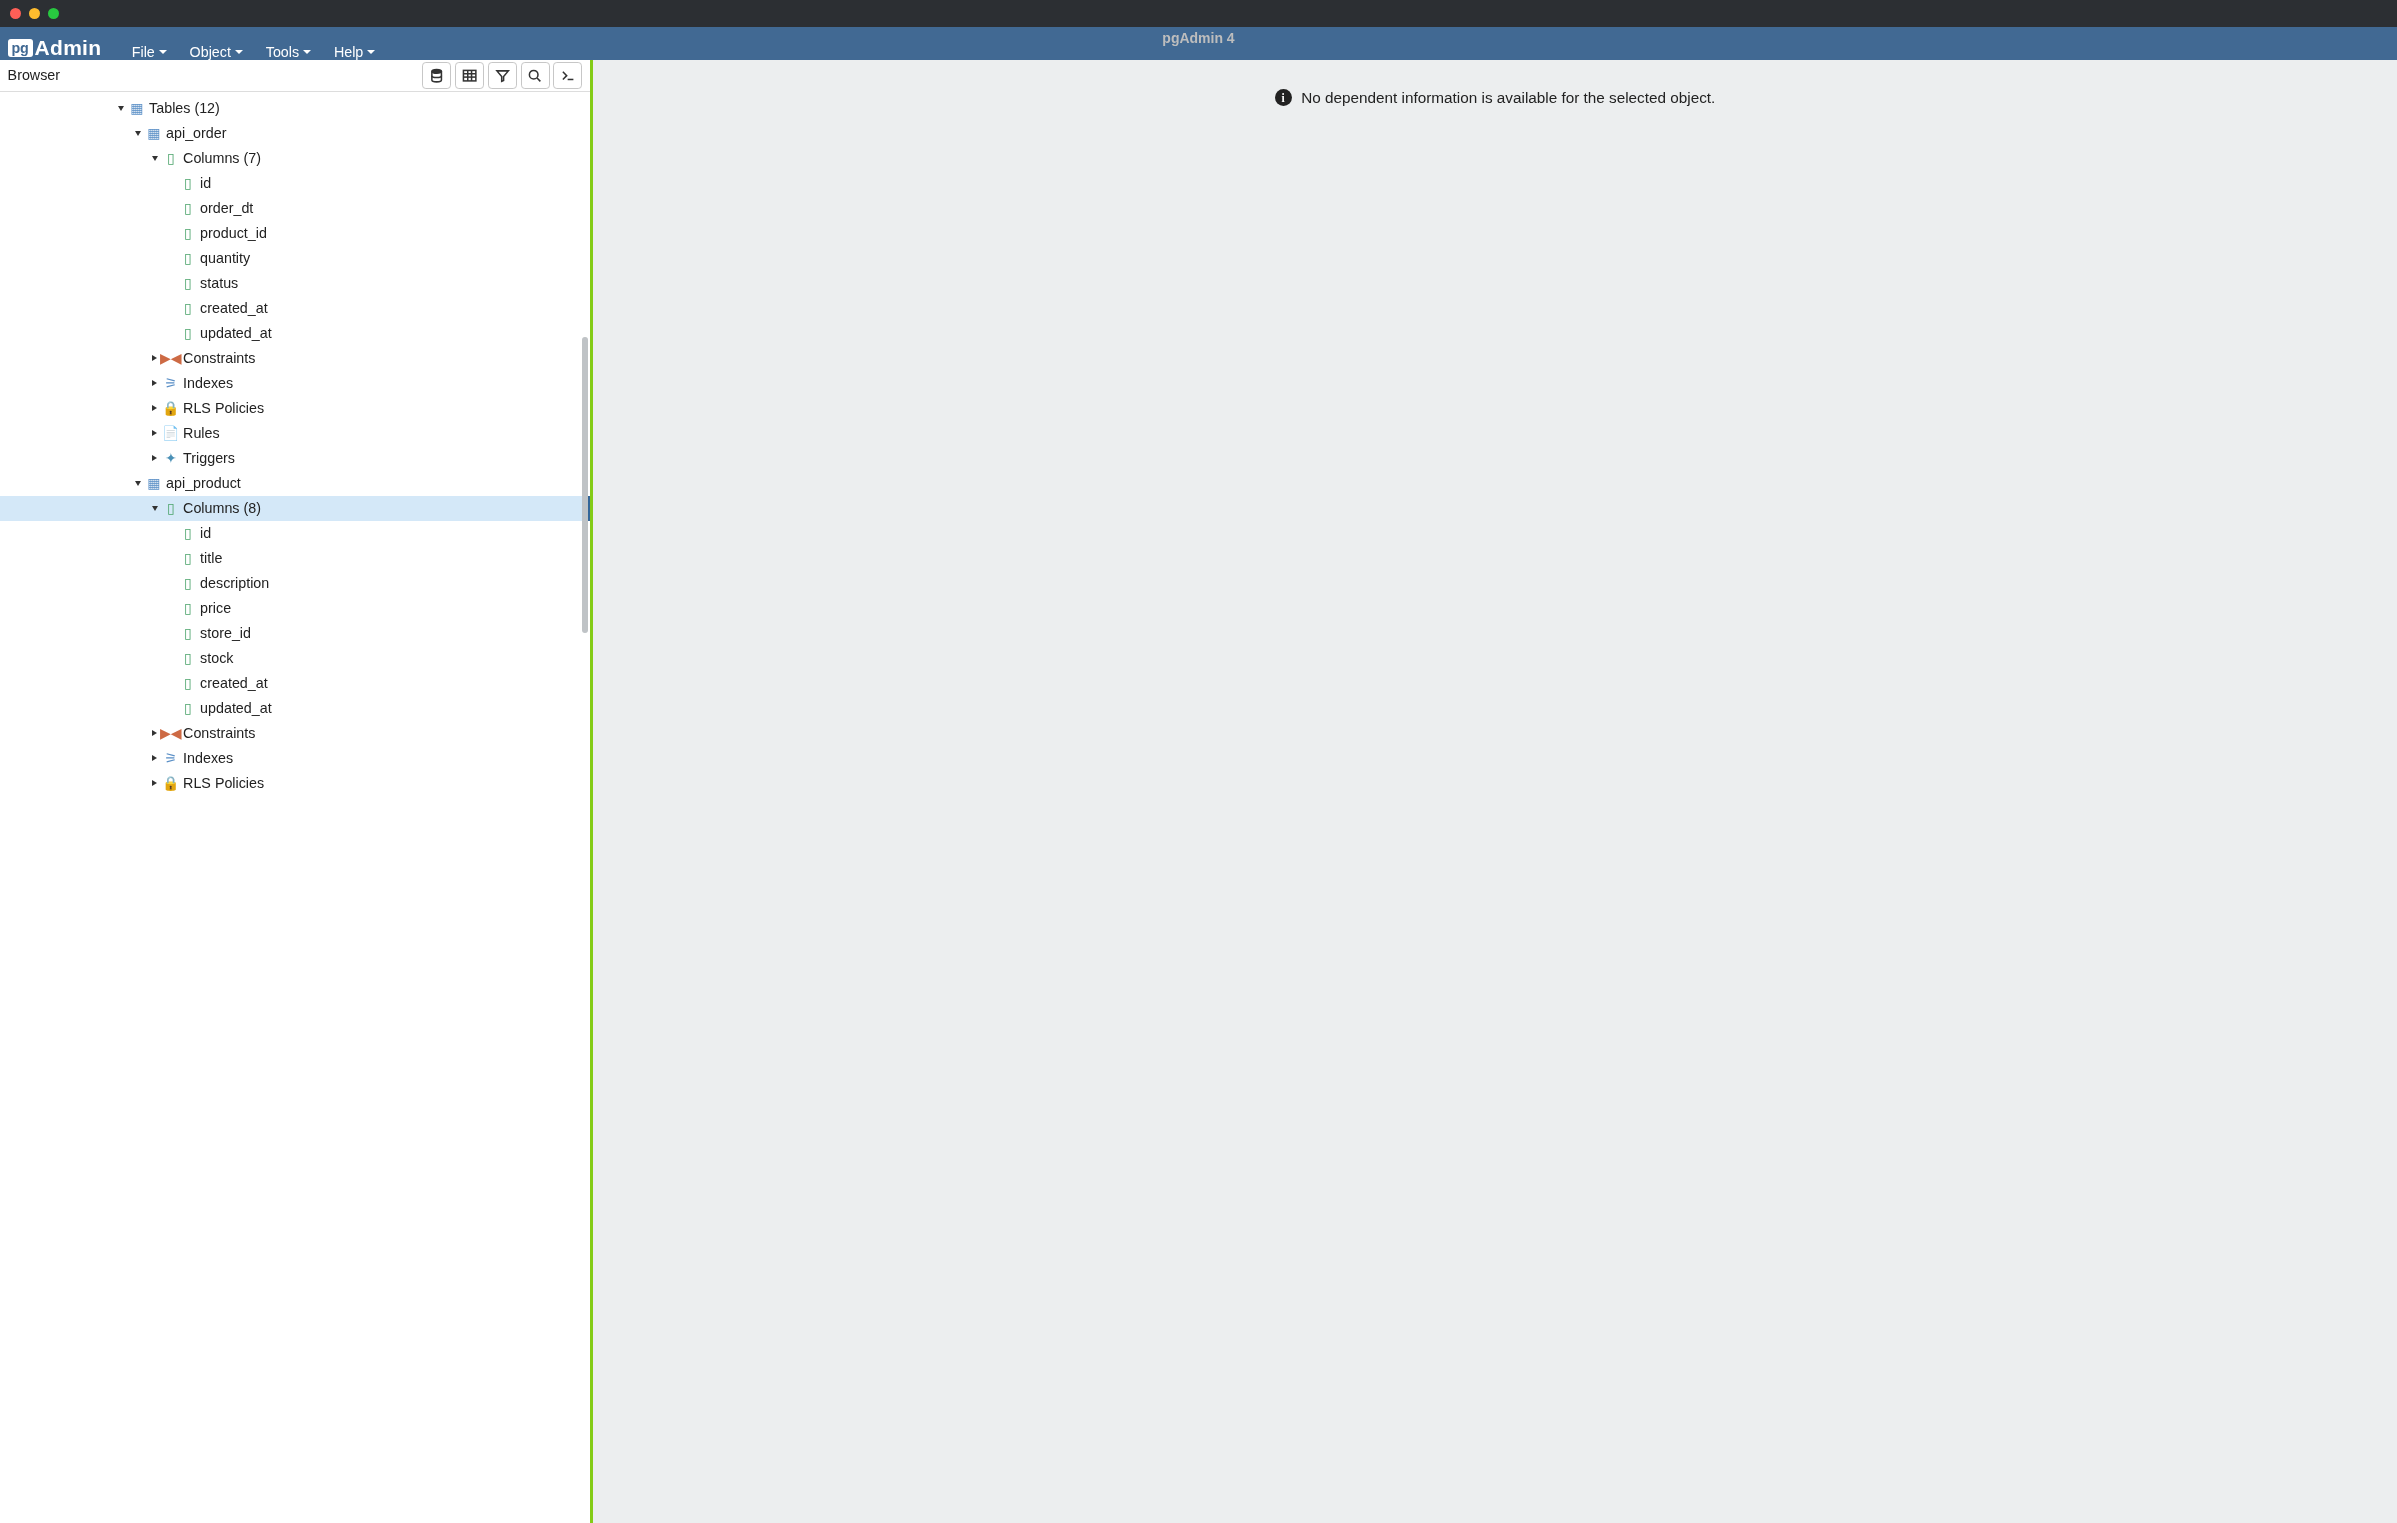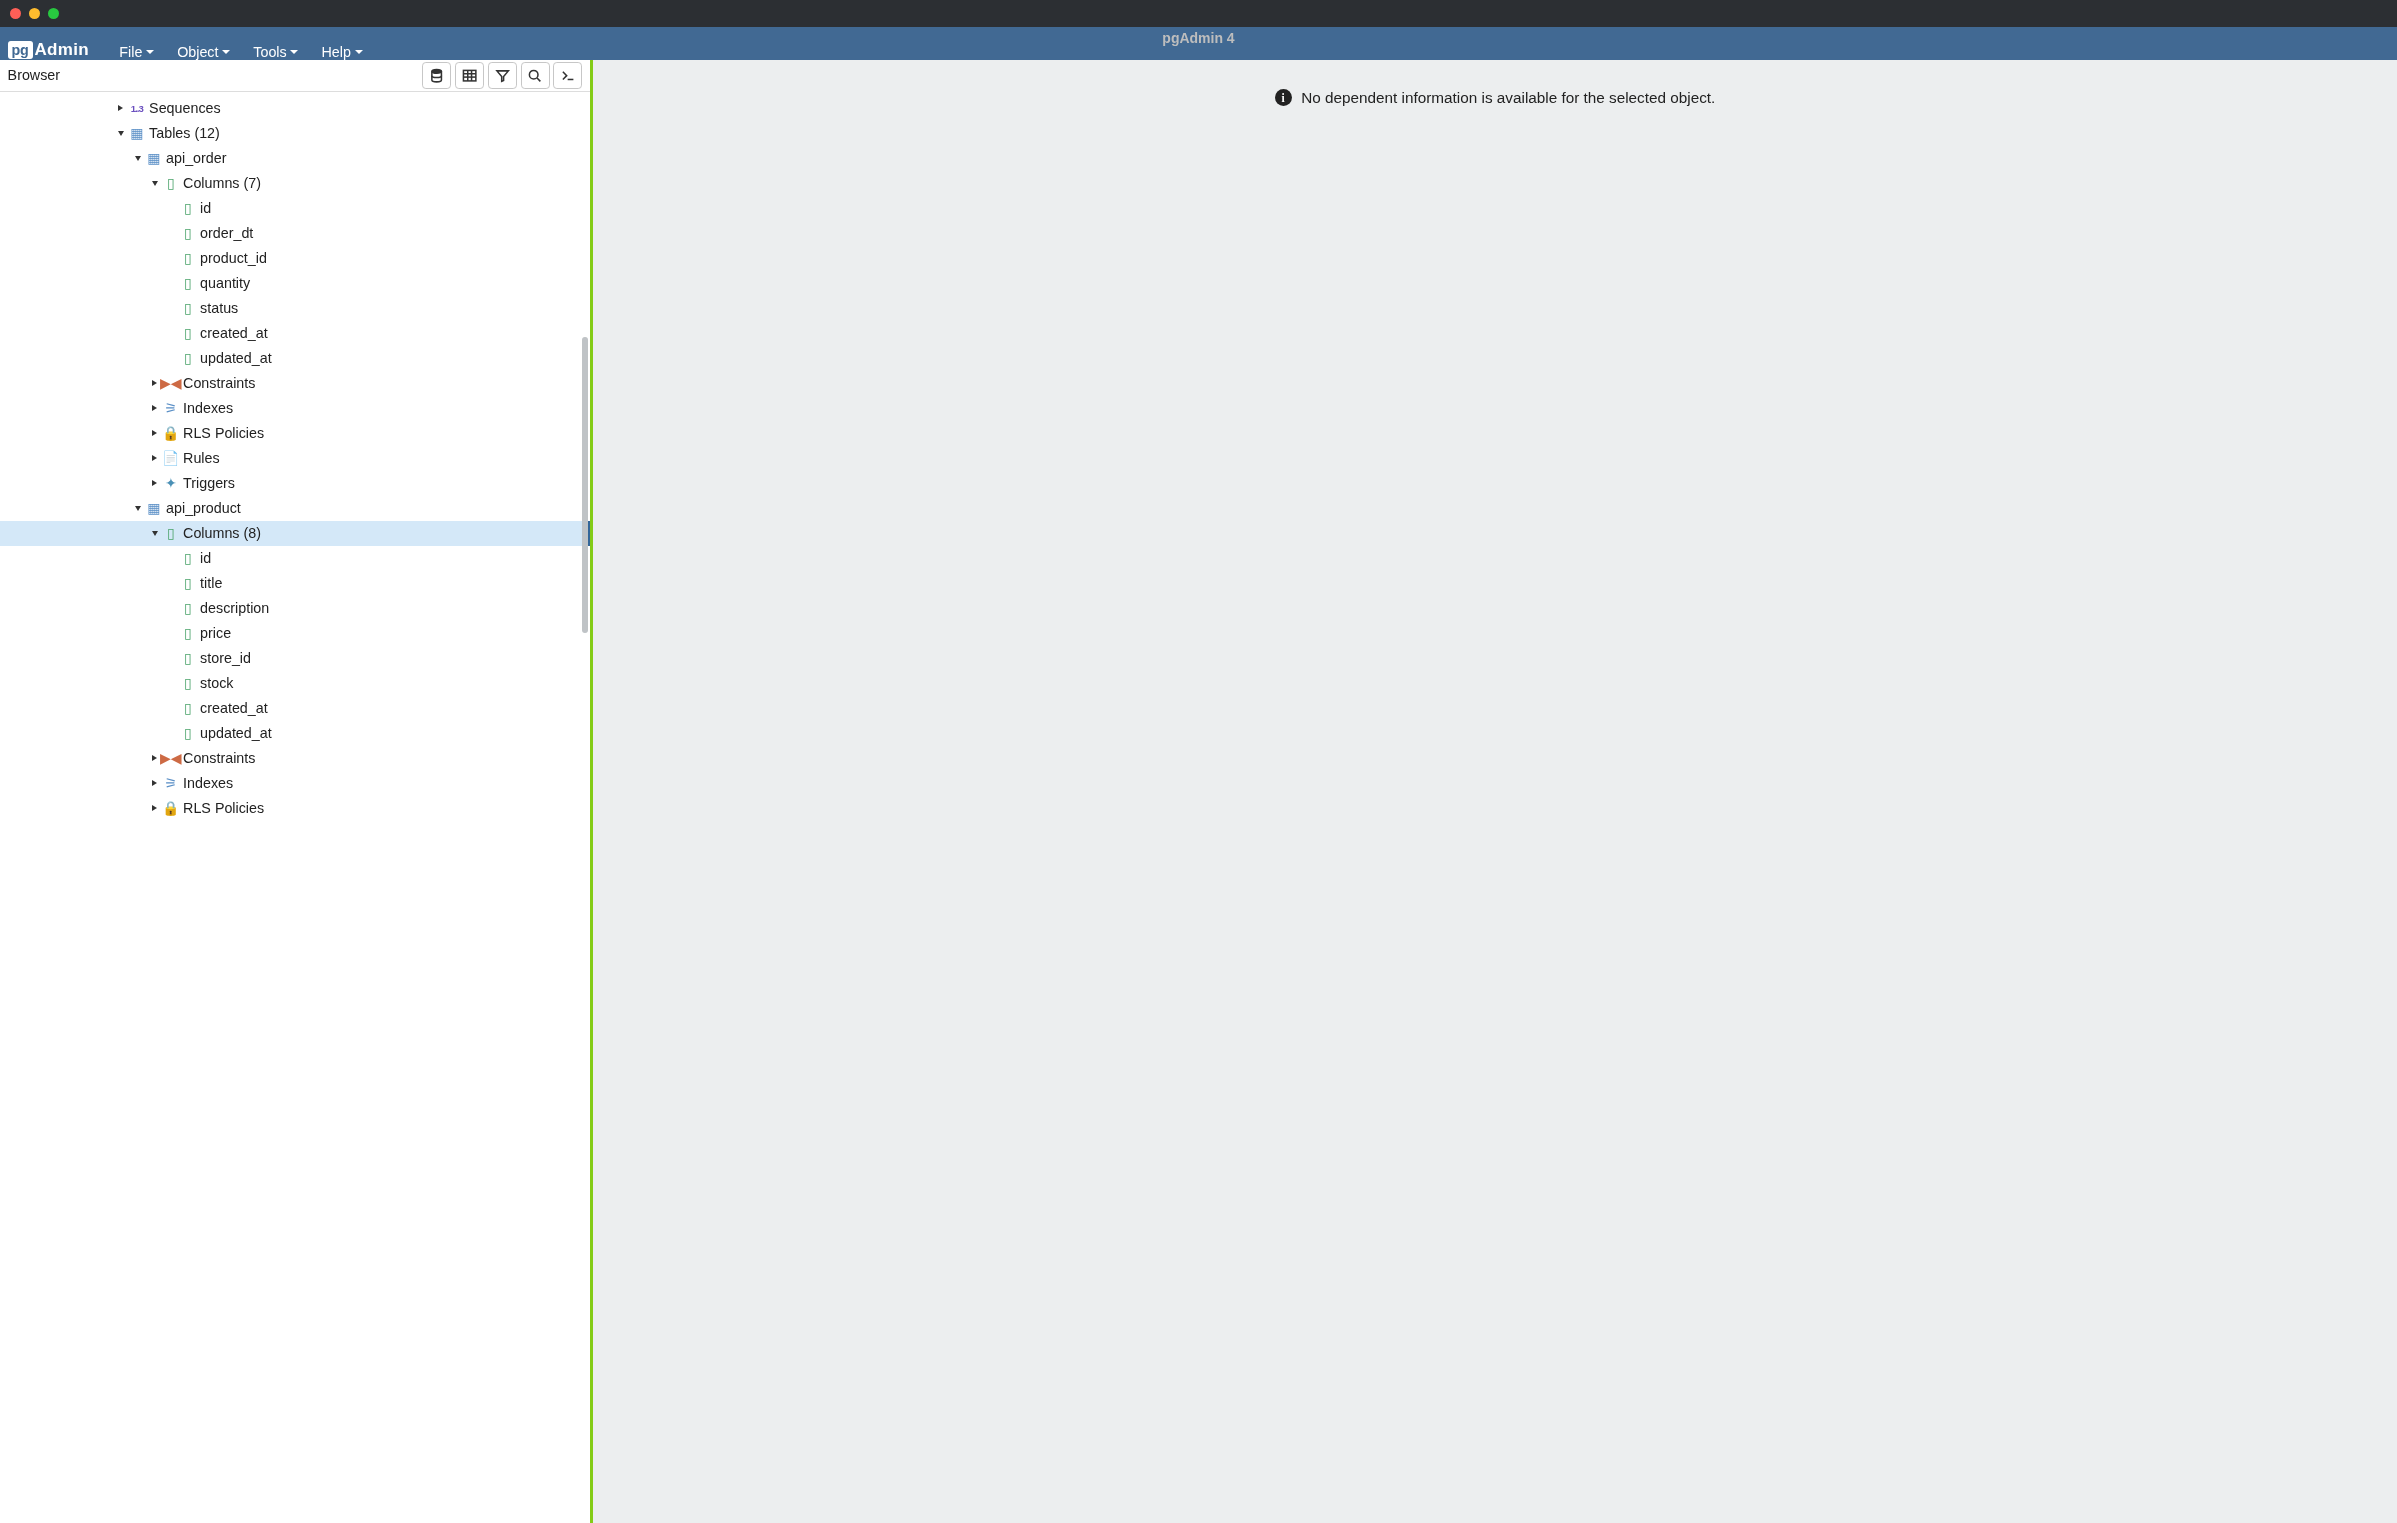--- a/index.html
+++ b/index.html
@@ -12,21 +12,21 @@
   .traffic .dot { width: 11.5px; height: 11.5px; border-radius: 50%; }
   .dot.red { background: #ff5f57; }
   .dot.yellow { background: #febc2e; }
   .dot.green { background: #28c840; }
   .titlebar .title { position: absolute; left: 0; right: 0; text-align: center; font-weight: 600; pointer-events: none; margin-top: 48px; }
 
   
   .menubar { background: #416993; color: #fff; height: 32.5px; display: flex; align-items: flex-end; padding: 0 7.6px; gap: 13.4px; }
   .logo { display: flex; align-items: center; gap: 0; font-weight: 700; }
   .logo .pg { background: #fff; color: #416993; border-radius: 2.9px; padding: 1px 3.8px; font-size: 14.3px; font-weight: 800; margin-right: 1.9px; }
-  .logo .admin { font-size: 17px; letter-spacing: 0.3px; }
+  .logo .admin { font-size: 21px; letter-spacing: 0.3px; }
   .menubar .menu { display: flex; gap: 23px; margin-left: 17px; }
   .menubar .menu .item { display: flex; align-items: center; gap: 3.8px; cursor: pointer; font-size: 14.3px; }
   .caret { width: 0; height: 0; border-left: 4.8px solid transparent; border-right: 4.8px solid transparent; border-top: 4.8px solid #fff; display: inline-block; }
 
   
   .workspace { flex: 1; display: flex; min-height: 0; }
   .sidebar { width: 593px; display: flex; flex-direction: column; border-right: 3px solid #84cc16; }
   .sidebar-header { display: flex; align-items: center; justify-content: space-between; height: 32.5px; border-bottom: 1px solid #ddd; padding: 0 7.6px; background: #fff; }
   .sidebar-header .label { font-size: 14.3px; color: #222; }
   .sidebar-tools { display: flex; gap: 3.8px; }
@@ -150,27 +150,20 @@
               <polyline points="3,4 7,8 3,12"></polyline>
               <line x1="8" y1="12" x2="14" y2="12"></line>
             </svg>
         </div>
       </div>
     </div>
 
     <div class="tree-wrap">
     <div class="tree">
 
-      <div class="tree-row ind2">
-        <span class="tw">
-              <span class="twarrow right"></span>
-            </span>
-        <span class="icon ic-seq">1..3</span>
-        <span class="label">Sequences</span>
-      </div>
 
       <div class="tree-row ind2">
         <span class="tw">
               <span class="twarrow down"></span>
             </span>
         <span class="icon ic-table">▦</span>
         <span class="label">Tables (12)</span>
       </div>
 
       <div class="tree-row ind3">

